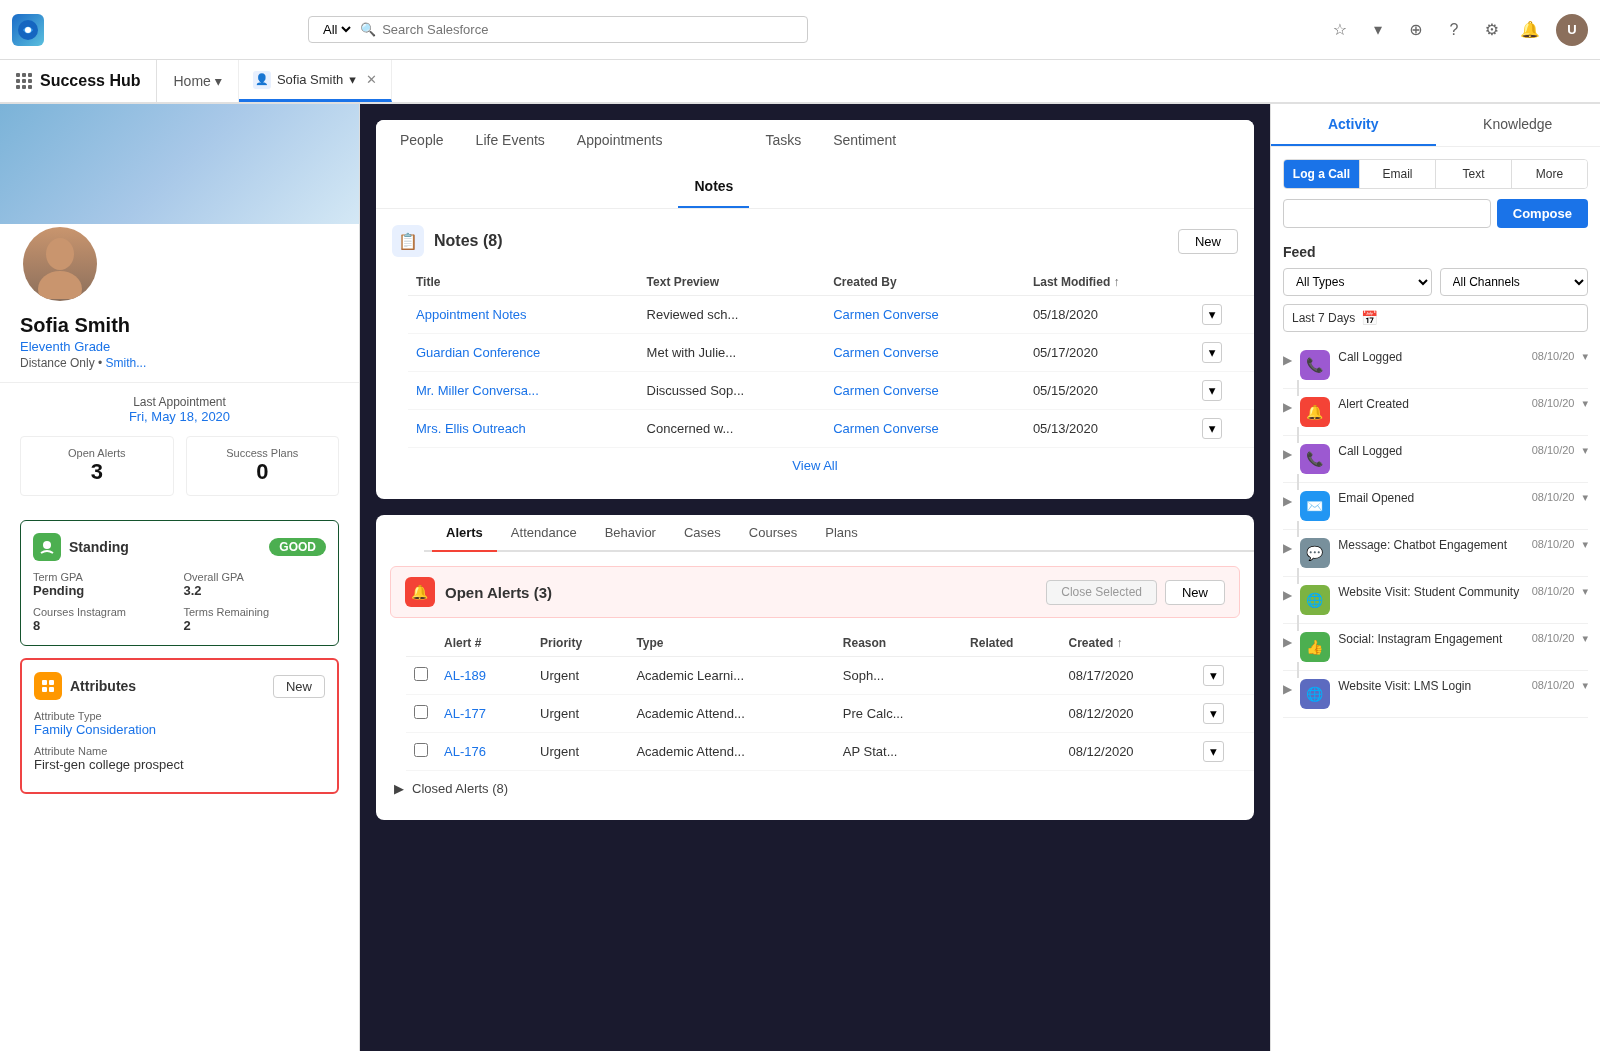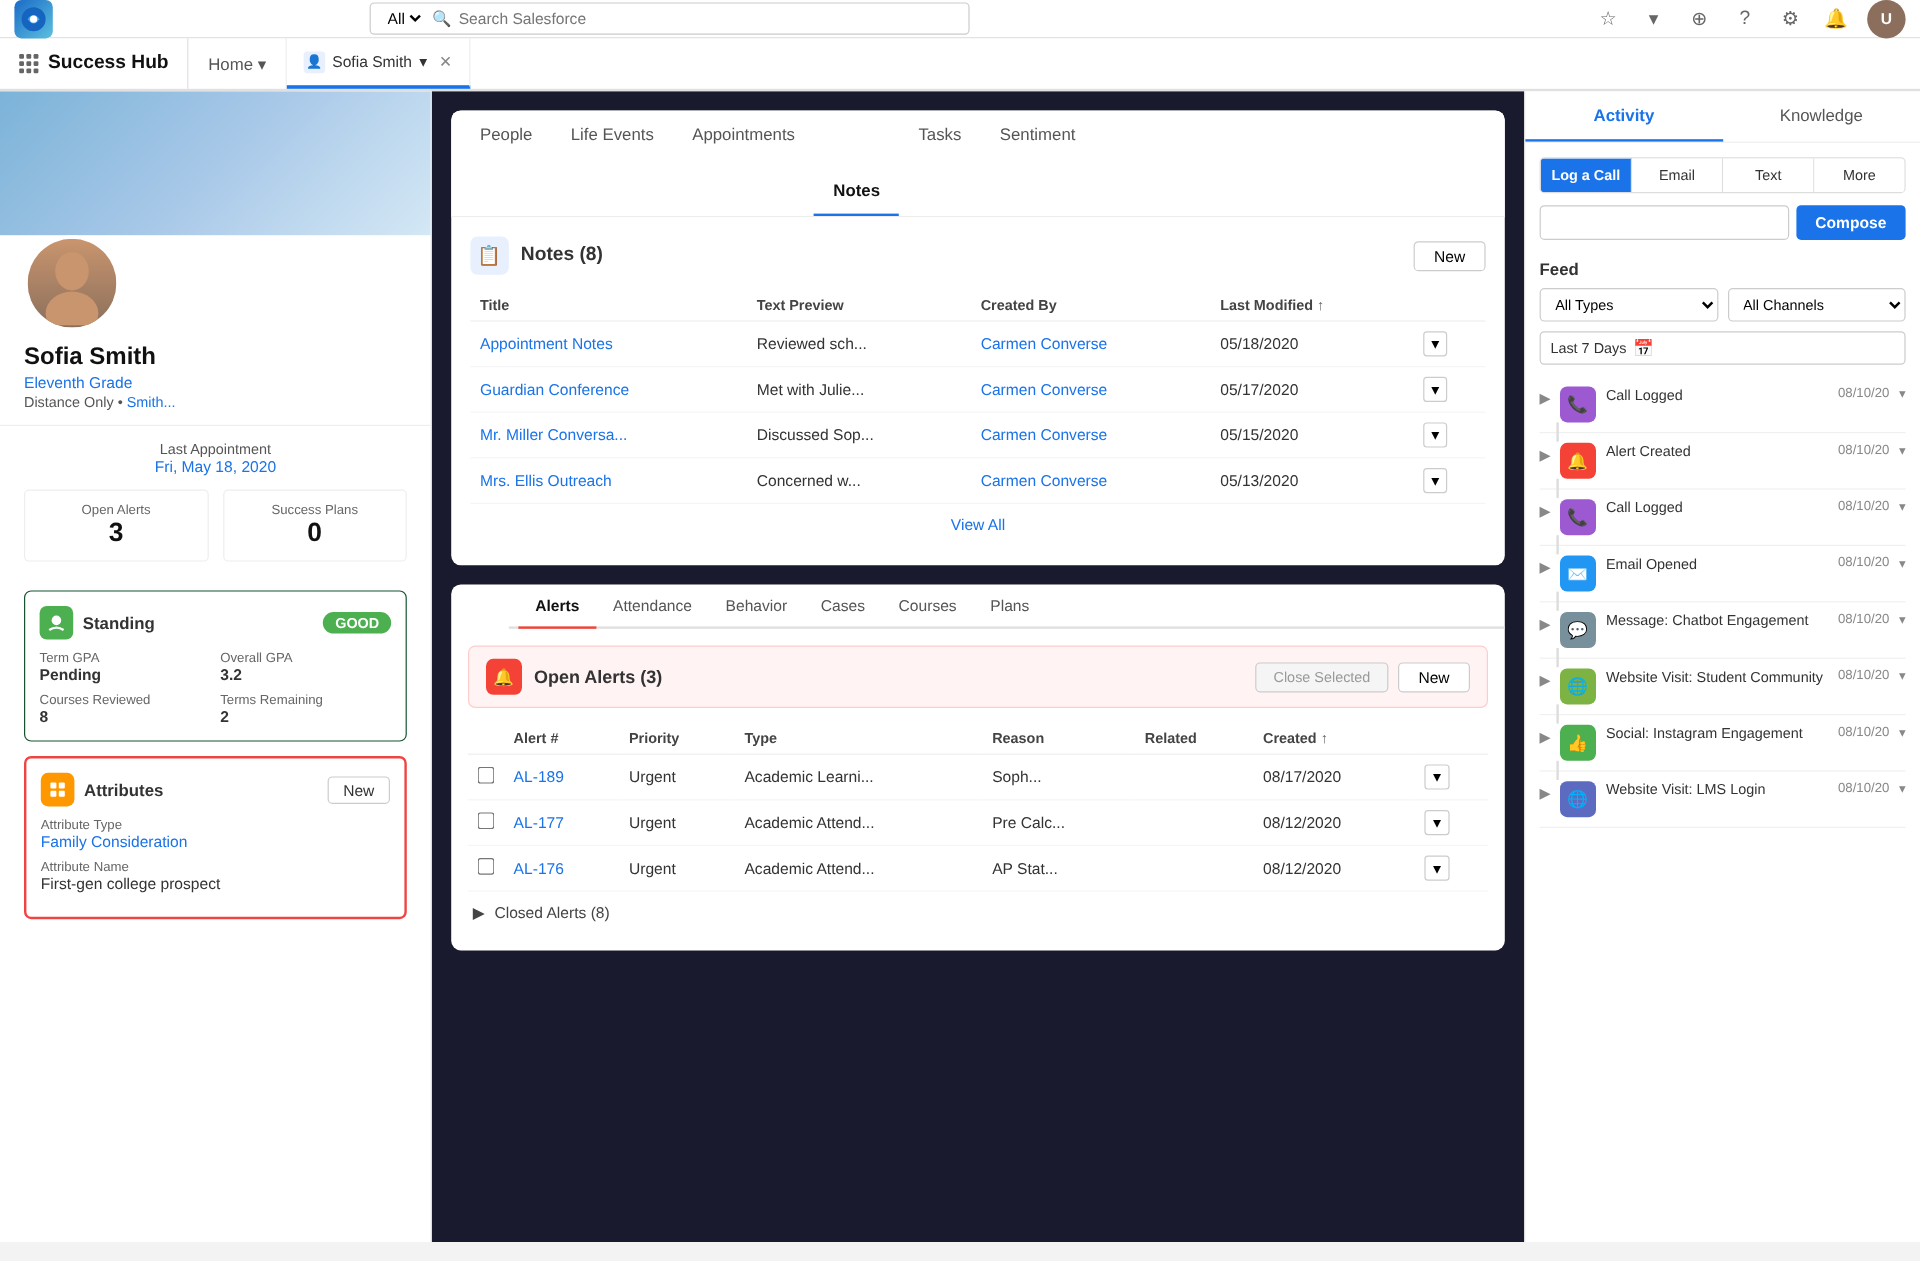--- a/index.html
+++ b/index.html
@@ -1,20 +1,20 @@
 <!DOCTYPE html>
 <html><head>
   <meta charset="utf-8">
   <style>
     * { box-sizing: border-box; margin: 0; padding: 0; }
     body { font-family: 'Segoe UI', Arial, sans-serif; font-size: 13px; background: #f3f3f3; color: #333; overflow: hidden; }
 
     
     .top-nav {
-      height: 32px;
+      height: 60px;
       background: #fff;
       border-bottom: 1px solid #ddd;
       display: flex;
       align-items: center;
       padding: 0 12px;
       gap: 8px;
     }
     .top-nav .logo {
       width: 32px; height: 32px;
       background: linear-gradient(135deg, #1a6bc7, #5bc0de);
@@ -308,20 +308,21 @@
       background: #fff;
       padding: 4px 16px;
       border-radius: 4px;
       cursor: pointer;
       font-size: 13px;
     }
 
     .data-table {
       width: 100%;
       border-collapse: collapse;
+      margin-left: 16px;
     }
     .data-table th {
       text-align: left;
       padding: 6px 8px;
       font-size: 12px;
       color: #444;
       border-bottom: 1px solid #eee;
       font-weight: 600;
     }
     .data-table th.sorted::after {
@@ -656,21 +657,21 @@
       <div class="gpa-grid">
         <div class="gpa-item">
           <div class="gpa-label">Term GPA</div>
           <div class="gpa-value">Pending</div>
         </div>
         <div class="gpa-item">
           <div class="gpa-label">Overall GPA</div>
           <div class="gpa-value">3.2</div>
         </div>
         <div class="gpa-item">
-          <div class="gpa-label">Courses Reviewed</div>
+          <div class="gpa-label">Courses Instagram</div>
           <div class="gpa-value">8</div>
         </div>
         <div class="gpa-item">
           <div class="gpa-label">Terms Remaining</div>
           <div class="gpa-value">2</div>
         </div>
       </div>
     </div>
 
     <div class="attributes-section">

